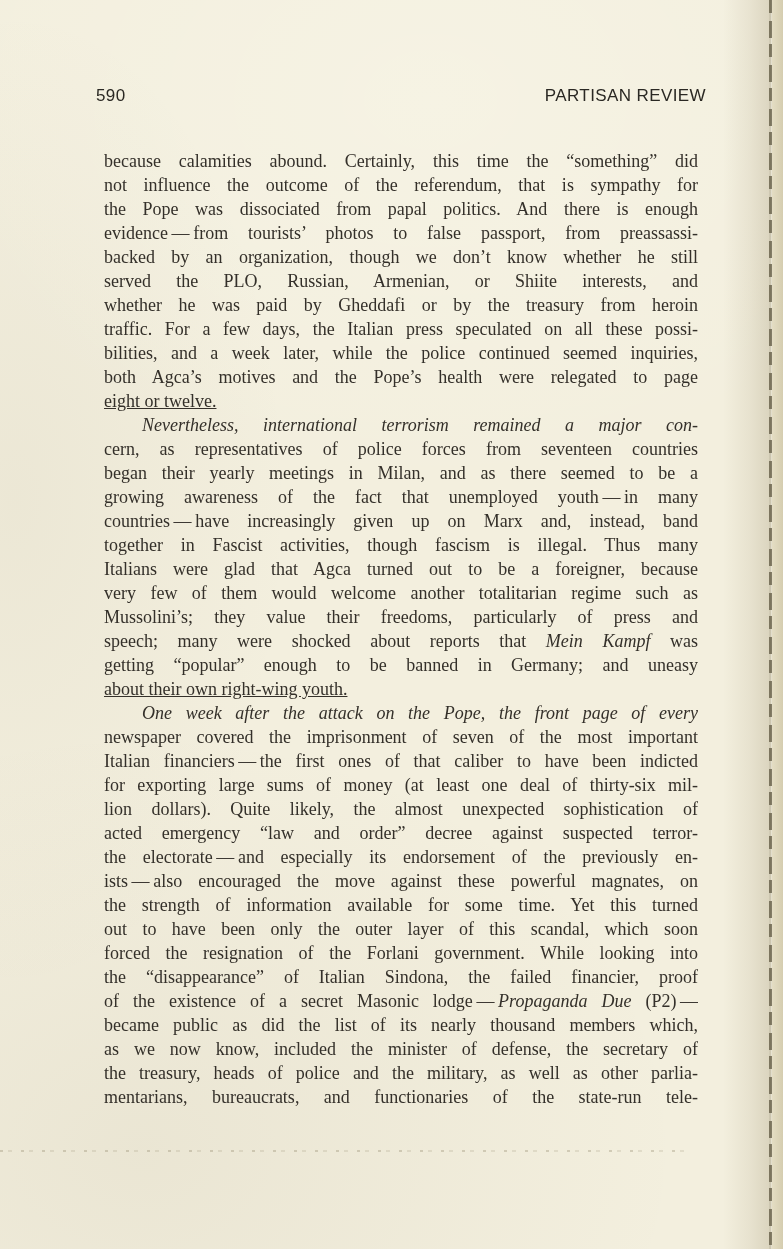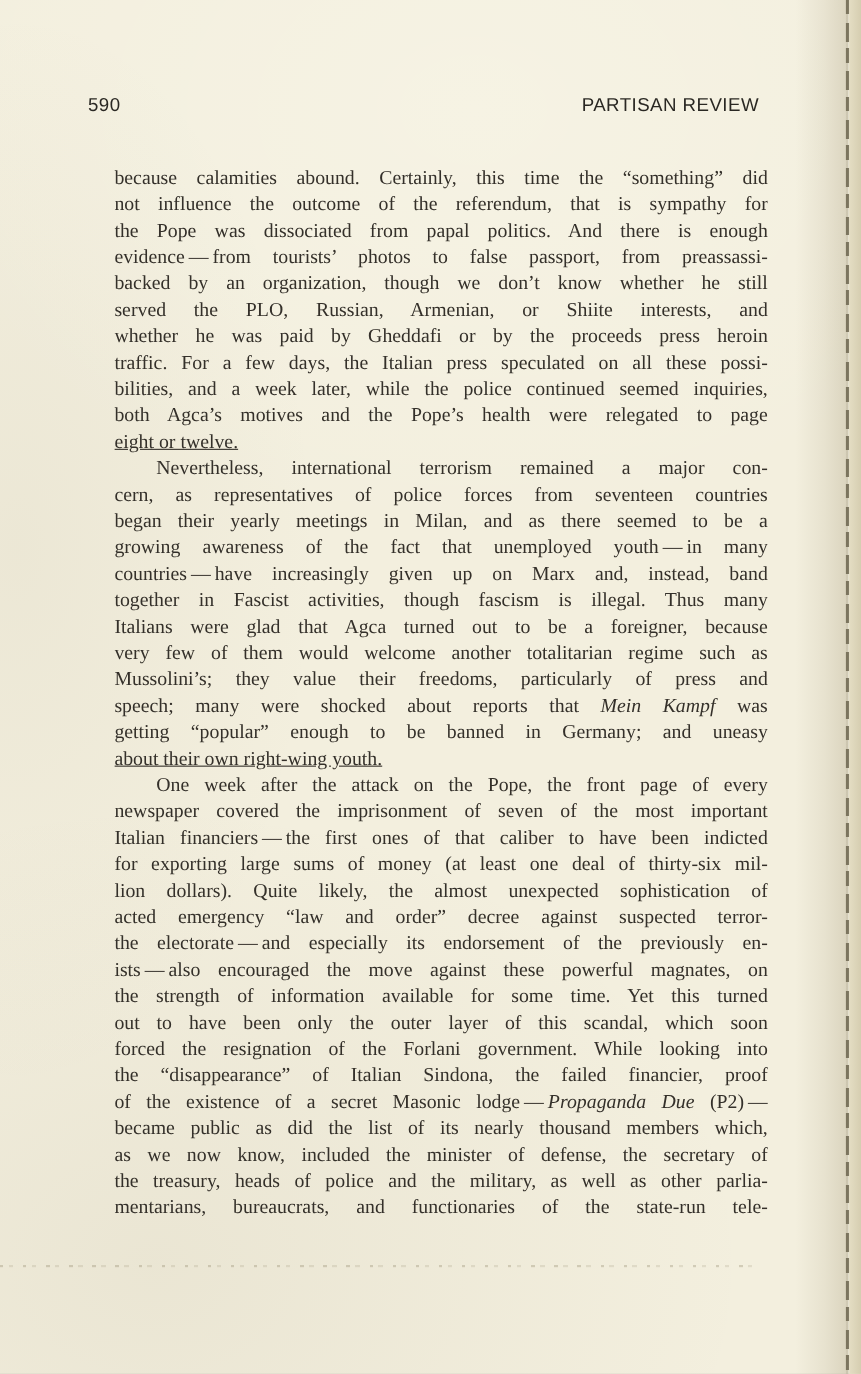--- a/index.html
+++ b/index.html
@@ -47,37 +47,37 @@
   }
   .speckle-line{
     position:absolute;left:0;top:1150px;width:692px;height:2px;
     background:repeating-linear-gradient(to right,
       rgba(110,98,65,0.45) 0 3px, rgba(110,98,65,0) 3px 8px,
       rgba(110,98,65,0.25) 8px 12px, rgba(110,98,65,0) 12px 21px);
     opacity:.55;
   }
   
   .running-head{
-    position:absolute;left:80px;top:86px;width:610px;
+    position:absolute;left:96px;top:86px;width:610px;
     display:flex;justify-content:space-between;align-items:baseline;
     font-family:"Liberation Sans", sans-serif;
     font-size:17px;letter-spacing:.4px;color:var(--header-ink);
   }
   
   .body-text{
     position:absolute;left:88px;top:149px;width:610px;
     font-size:18px;line-height:24px;color:var(--ink);
     text-rendering:optimizeLegibility;
   }
   .line{
     height:24px;overflow:hidden;
     text-align:justify;text-align-last:justify;margin-left:16px;
   }
   .line.para-end{text-align-last:left;text-decoration:underline;}
-  .paragraph.indent .line:first-child{text-indent:38px;}
+  .paragraph.indent .line:first-child{text-indent:38px;font-style:italic;}
   .line em{font-style:italic;}
 </style>
 </head>
 <body>
 
 <div class="page">
   <div class="edge-shade"></div>
   <div class="edge-line"></div>
   <div class="edge-band"></div>
   <div class="speckle-line"></div>
@@ -88,21 +88,21 @@
   </div>
 
   <div class="body-text">
       <div class="paragraph">
         <div class="line">because calamities abound. Certainly, this time the “something” did</div>
         <div class="line">not influence the outcome of the referendum, that is sympathy for</div>
         <div class="line">the Pope was dissociated from papal politics. And there is enough</div>
         <div class="line">evidence — from tourists’ photos to false passport, from preassassi-</div>
         <div class="line">backed by an organization, though we don’t know whether he still</div>
         <div class="line">served the PLO, Russian, Armenian, or Shiite interests, and</div>
-        <div class="line">whether he was paid by Gheddafi or by the proceeds press heroin</div>
+        <div class="line">whether he was paid by Gheddafi or by the treasury from heroin</div>
         <div class="line">traffic. For a few days, the Italian press speculated on all these possi-</div>
         <div class="line">bilities, and a week later, while the police continued seemed inquiries,</div>
         <div class="line">both Agca’s motives and the Pope’s health were relegated to page</div>
         <div class="line para-end">eight or twelve.</div>
       </div>
       <div class="paragraph indent">
         <div class="line">Nevertheless, international terrorism remained a major con-</div>
         <div class="line">cern, as representatives of police forces from seventeen countries</div>
         <div class="line">began their yearly meetings in Milan, and as there seemed to be a</div>
         <div class="line">growing awareness of the fact that unemployed youth — in many</div>

